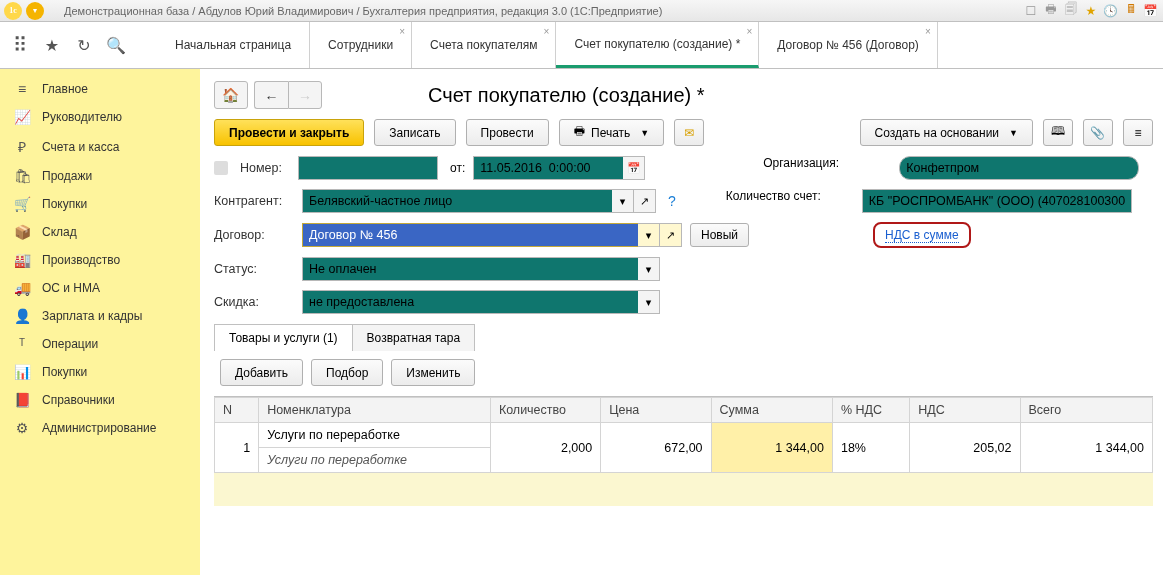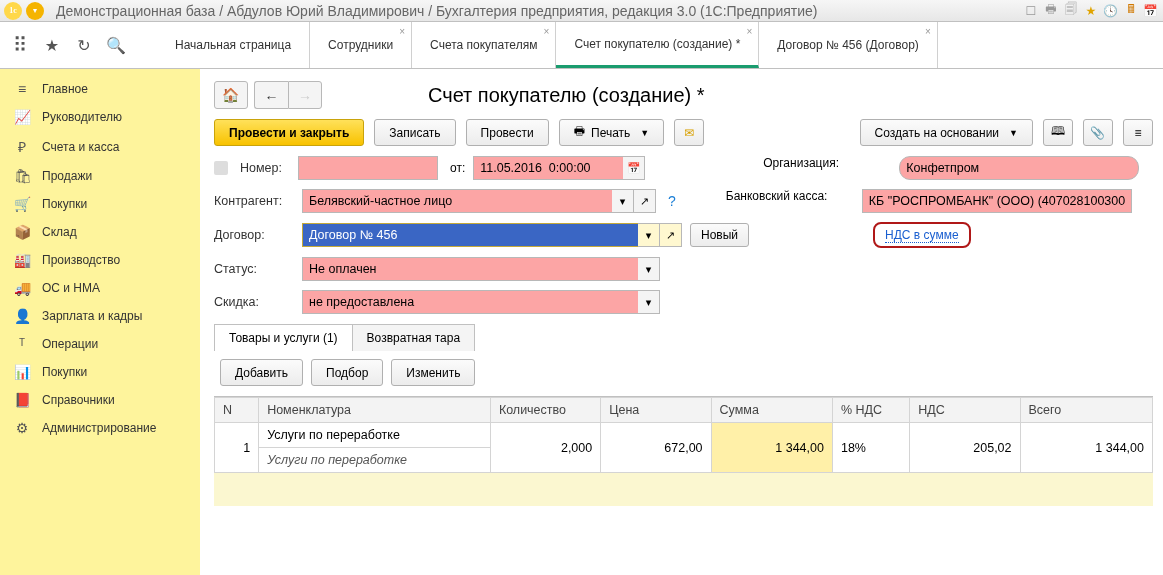--- a/index.html
+++ b/index.html
@@ -3,21 +3,21 @@
 <meta charset="utf-8">
 <style>
 * { box-sizing: border-box; margin: 0; padding: 0; font-family: Arial, sans-serif; font-size: 12px; }
 body { background: #fff; width: 1163px; height: 575px; overflow: hidden; }
 
 
 .titlebar { height: 22px; background: linear-gradient(#f6f6f6,#e7e7e7); border-bottom: 1px solid #c0c0c0; display: flex; align-items: center; padding: 0 4px; gap: 4px; }
 .titlebar .circle { width: 18px; height: 18px; border-radius: 50%; display:flex; align-items:center; justify-content:center; font-size:8px; color:#fff;}
 .tb-1c { background:#ffd84a; color:#c00; font-weight:bold;font-family:Liberation Serif, serif;}
 .tb-down { background:#f5b400; }
-.title-text { color:#666; font-size:14px; margin-left:8px;}
+.title-text { color:#666; font-size:11px; margin-left:16px;}
 .titlebar-right { margin-left:auto; display:flex; gap:4px; }
 .titlebar-right .tico { width:16px; height:16px; display:flex; align-items:center; justify-content:center; font-size:12px; color:#999;}
 
 
 .tabsrow { height: 47px; background: #fff; border-bottom: 1px solid #c0c0c0; display: flex; align-items: stretch; }
 .tabs-icons { width: 157px; display:flex; align-items:center; gap:12px; padding:0 10px; }
 .tabs-icons .tico { width:20px; height:20px; display:flex; align-items:center; justify-content:center; font-size:16px; color:#555; }
 .tab { border-right:1px solid #d0d0d0; padding: 0 18px; display:flex; align-items:center; position:relative; color:#333; font-size:13px; min-height:46px;}
 .tab.active { border-bottom: 3px solid #1a9c6e; }
 .tab .close-x { position:absolute; top:4px; right:6px; font-size:10px; color:#999; }
@@ -39,21 +39,21 @@
 .btn { border:1px solid #b0b0b0; background:linear-gradient(#fbfbfb,#ececec); height:27px; padding: 0 14px; border-radius:3px; display:flex; align-items:center; font-size:12.5px; gap:6px;}
 .btn.primary { background: linear-gradient(#ffe15a,#f8c200); border-color:#c9a30b; font-weight:bold;}
 .btn .caret { font-size:9px; margin-left:4px;}
 .icon-btn { width:30px; padding:0; justify-content:center;}
 
 
 .form { display:flex; flex-direction:column; gap:9px; }
 .form-row { display:flex; align-items:center; gap:8px; }
 .lbl { width:80px; color:#333; font-size:12.5px;}
 .lbl-wide { width:120px; }
-.input { border:1px solid #b8b8b8; height:24px; padding:0 6px; background:#fca5a5; font-size:12.5px;}
+.input { border:1px solid #b8b8b8; height:24px; padding:0 6px; background:#0f766e; font-size:12.5px;}
 .input.yellow { background:#fff8d0; border-color:#c4a93a;}
 .input-group { display:flex; }
 .input-group .input { border-right:none;}
 .input-group .addon { border:1px solid #b8b8b8; border-left:none; width:22px; display:flex; align-items:center; justify-content:center; background:#f4f4f4; font-size:11px; height:24px;}
 .qmark { color:#1a7ed6; font-size:14px; margin-left:4px;}
 .right-col { margin-left:auto; display:flex; align-items:flex-start; gap:16px;}
 .link-box { border:2px solid #b01818; border-radius:8px; padding:4px 10px; color:#1a5fd0; text-decoration: none;}
 .dotted-underline { border-bottom:1px dotted #1a5fd0;}
 
 
@@ -240,21 +240,21 @@
 
       <div class="form-row">
         <span class="lbl">Контрагент:</span>
         <div class="input-group">
           <input class="input" style="width: 310px;" value="Белявский-частное лицо">
           <span class="addon">▾</span>
           <span class="addon">↗</span>
         </div>
         <span class="qmark">?</span>
         <div class="right-col" style="margin-left:42px">
-          <span class="lbl-wide">Банковский касса:</span>
+          <span class="lbl-wide">Количество счет:</span>
           <input class="input" style="width: 270px;" value="КБ &quot;РОСПРОМБАНК&quot; (ООО) (40702810030050">
         </div>
       </div>
 
       <div class="form-row">
         <span class="lbl">Договор:</span>
         <div class="input-group">
           <input class="input yellow" style="width: 336px; color: rgb(255, 255, 255); background: rgb(58, 102, 196);" value="Договор № 456">
           <span class="addon" style="background:#fff8d0">▾</span>
           <span class="addon" style="background:#fff8d0">↗</span>

